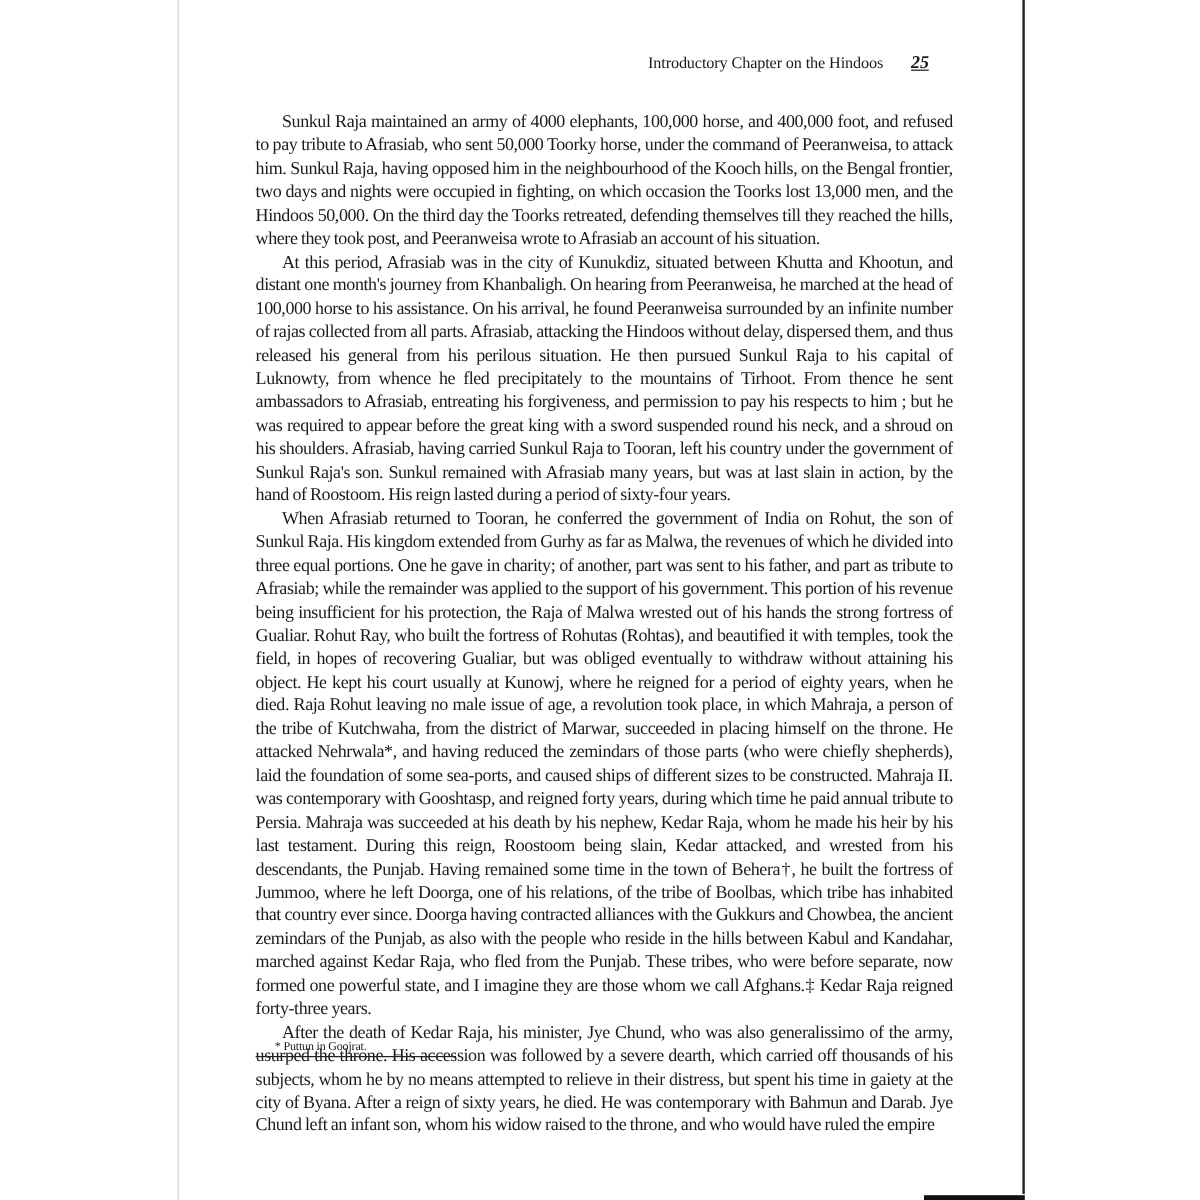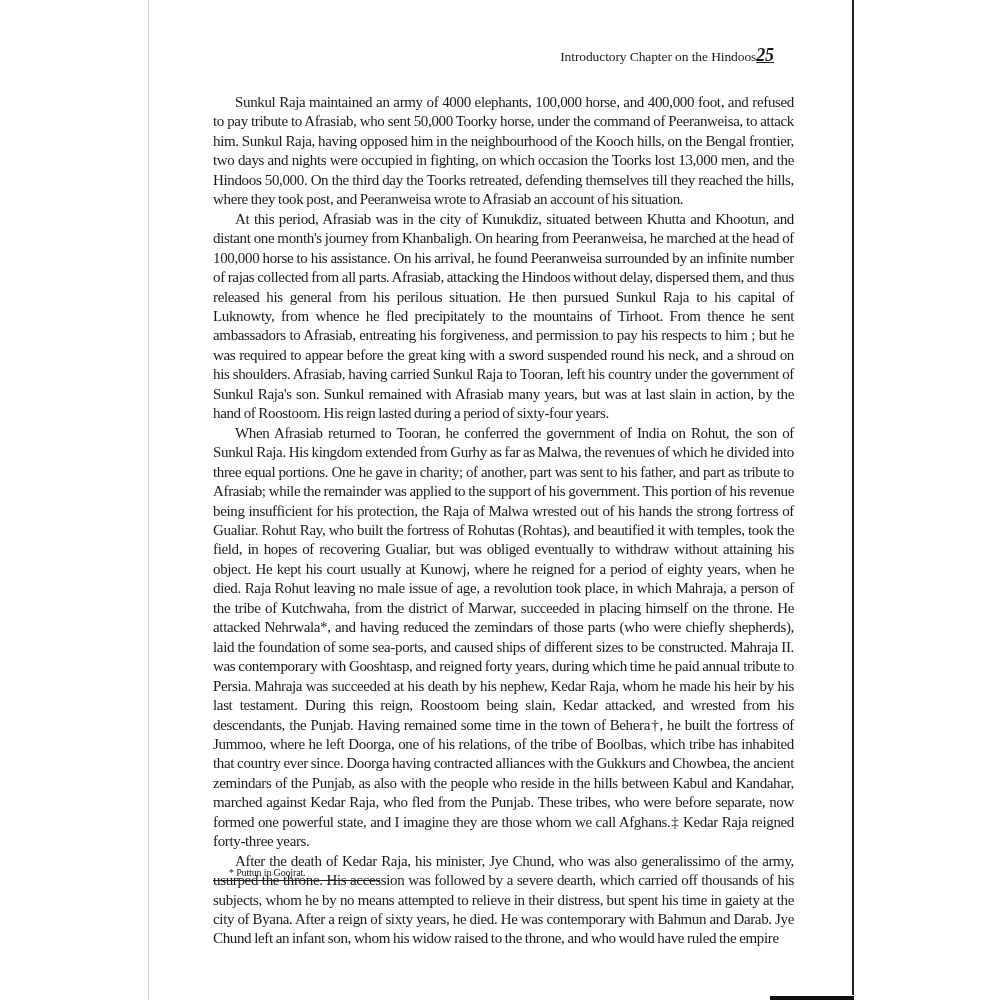--- a/index.html
+++ b/index.html
@@ -38,29 +38,29 @@
     width: 84px;
     height: 4px;
     background: #111;
   }
   .running-head {
     position: absolute;
     top: 45px;
     left: 540px;
     width: 234px;
     display: flex;
-    justify-content: flex-end;
+    justify-content: space-between;
     align-items: baseline;
     font-size: 13.5px;
     letter-spacing: -0.1px;
   }
   .running-head .page-num {
     font-style: italic;
     font-weight: bold;
-    font-size: 18px;
+    font-size: 15px;
     text-decoration: underline;
   }
   .body-text {
     position: absolute;
     top: 93px;
     left: 213px;
     width: 581px;
     font-size: 15px;
     line-height: 19.45px;
     text-align: justify;

